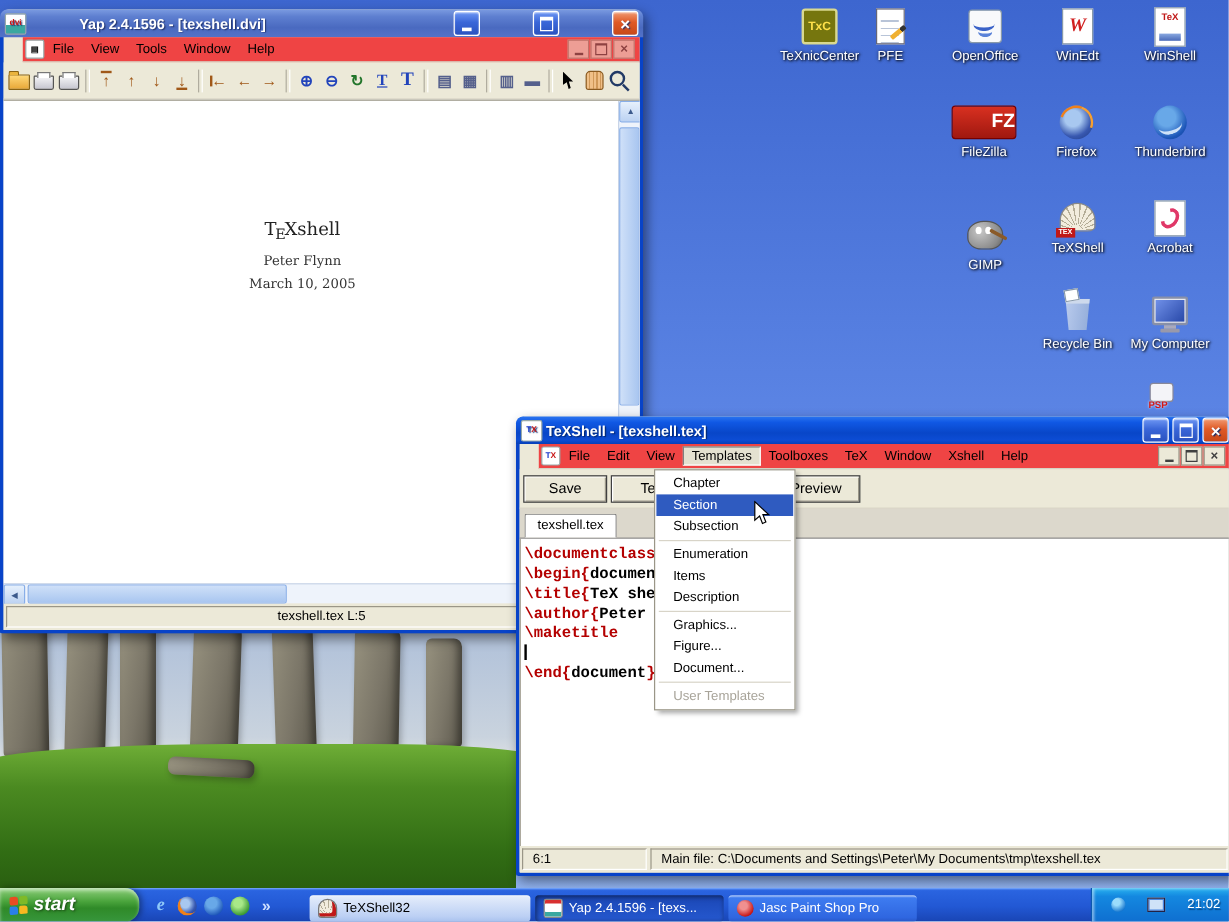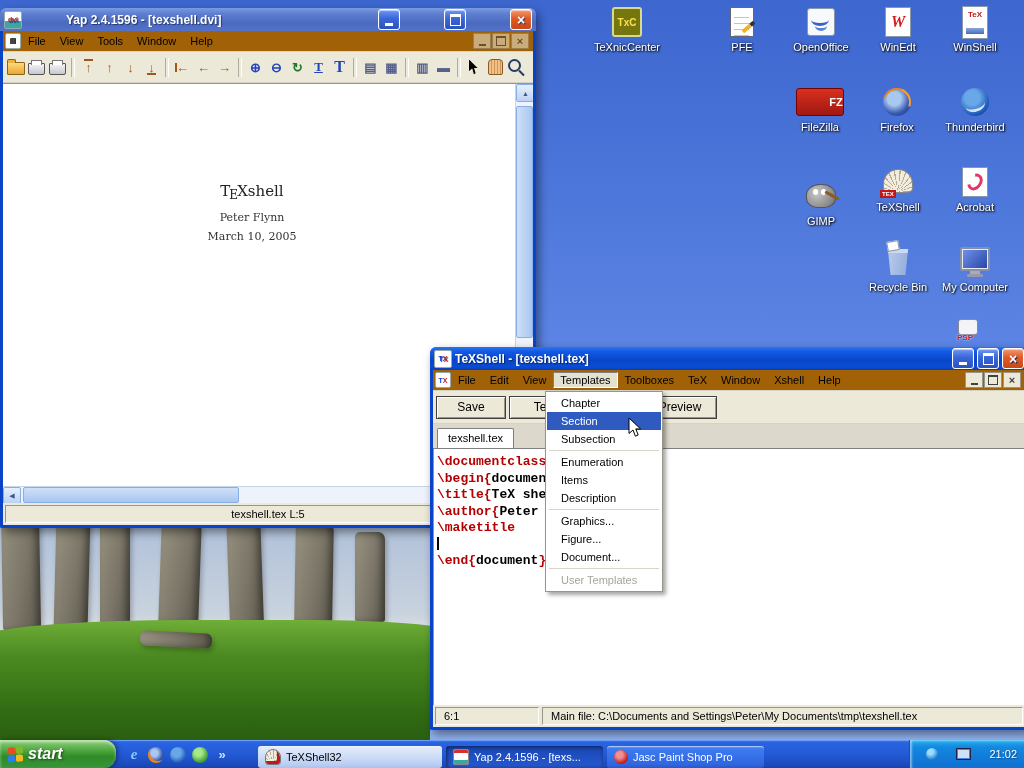--- a/index.html
+++ b/index.html
@@ -23,21 +23,21 @@
   .pencil{position:absolute;width:15px;height:4px;background:linear-gradient(90deg,#f0b030 70%,#333 70%);transform:rotate(-40deg);right:-3px;bottom:7px;border-radius:1px;}
   .ic-oo{width:26px;height:26px;background:#f8f9fb;border:1px solid #8899aa;border-radius:3px;position:relative;}
   .oo-g1{position:absolute;left:3px;top:5px;width:18px;height:9px;border-bottom:3px solid #3a62c8;border-radius:50%;}
   .oo-g2{position:absolute;left:7px;top:12px;width:12px;height:7px;border-bottom:3px solid #5a82d8;border-radius:50%;}
   .ic-we{width:24px;height:28px;background:#fff;border:1px solid #8899aa;color:#d02020;font:italic bold 16px "Liberation Serif",serif;display:flex;align-items:center;justify-content:center;}
   .ic-ws{width:24px;height:28px;background:#fff;border:1px solid #8899aa;position:relative;color:#c01818;font-weight:bold;font-size:8px;padding-top:3px;}
   .ws-bar{position:absolute;left:3px;right:3px;bottom:4px;height:6px;background:linear-gradient(180deg,#89a8e0,#4a6ab8);}
   .ic-putty{position:relative;width:30px;height:30px;}
   .putty-m{position:absolute;width:15px;height:11px;background:#e8ecf4;border:1px solid #334;border-radius:1px;}
   .putty-bolt{position:absolute;left:9px;top:3px;width:10px;height:16px;background:#f8d020;clip-path:polygon(60% 0,15% 55%,45% 55%,30% 100%,88% 38%,55% 38%);transform:rotate(8deg);z-index:3;}
-  .ic-fz{width:26px;height:26px;background:linear-gradient(#d83020,#a01810);border:1px solid #700;border-radius:3px;color:#fff;font-weight:bold;font-size:11px;display:flex;align-items:center;justify-content:center;padding-left:32px;}
+  .ic-fz{width:26px;height:26px;background:linear-gradient(#d83020,#a01810);border:1px solid #700;border-radius:3px;color:#fff;font-weight:bold;font-size:16px;display:flex;align-items:center;justify-content:center;padding-left:32px;}
   .ic-ff{width:28px;height:28px;border-radius:50%;background:radial-gradient(circle at 40% 38%,#a8c8f0 0 28%,#3858b0 62%,#1c3880);position:relative;overflow:hidden;}
   .ff-flame{position:absolute;inset:-2px;border-radius:50%;border:4px solid transparent;border-top-color:#f08018;border-right-color:#f8a030;transform:rotate(-25deg);}
   .ic-tb{width:28px;height:28px;border-radius:50%;background:radial-gradient(circle at 40% 35%,#68a8e8 0 30%,#1c55b8 70%,#123c88);position:relative;overflow:hidden;}
   .tb-wing{position:absolute;left:4px;top:9px;width:20px;height:12px;border-radius:50%;border-bottom:3px solid #cfe2f8;transform:rotate(-15deg);}
   .ic-gimp{width:28px;height:22px;background:radial-gradient(circle at 35% 35%,#c8c8c8,#8a8a8a 70%,#606060);border-radius:46% 46% 40% 40%;border:1px solid #555;position:relative;}
   .gimp-e{position:absolute;width:5px;height:6px;background:#fff;border-radius:50%;top:4px;}
   .gimp-b{position:absolute;width:16px;height:3px;background:#8a5a28;transform:rotate(28deg);right:-5px;top:9px;border-radius:2px;}
   .ic-shell{width:30px;height:26px;position:relative;}
   .shell-fan{width:28px;height:22px;margin:0 auto;border:1px solid #888;border-radius:50% 50% 22% 22%/62% 62% 18% 18%;
     background:repeating-conic-gradient(from 240deg at 50% 100%,#f2ecdd 0 12deg,#b4ac96 12deg 16deg);}
@@ -63,22 +63,22 @@
     background:linear-gradient(180deg,#2a74f0 0%,#1058e4 22%,#0846c8 60%,#0c4cd4 85%,#0640b8 100%);}
   .titlebar.inactive{background:linear-gradient(180deg,#7a9ae0 0%,#5e7fd0 25%,#4a6ac0 65%,#5372c8 100%);text-shadow:1px 1px 1px #23356e;gap:44px;}
   .ttitle{flex:1;white-space:nowrap;overflow:hidden;}
   .tbtn{width:20px;height:19px;flex:0 0 20px;border-radius:3px;border:1px solid #fff;display:flex;align-items:center;justify-content:center;
     background:linear-gradient(180deg,#6e97f4,#3a66d8 45%,#2a52c0);box-shadow:inset 0 1px 1px rgba(255,255,255,.6);}
   .tbtn.close{background:linear-gradient(180deg,#f09a72,#e05a26 45%,#c84818);}
   .gl-min{display:block;width:8px;height:3px;background:#fff;margin-top:9px;}
   .gl-max{display:block;width:9px;height:8px;border:1px solid #fff;border-top-width:3px;}
   .gl-close{color:#fff;font-size:14px;font-weight:bold;line-height:1;}
   .wicon{width:16px;height:16px;flex:0 0 16px;background:#fff;border:1px solid #9aa;border-radius:2px;display:flex;align-items:center;justify-content:center;font-size:7px;font-weight:bold;}
-  .menubar{height:20px;flex:0 0 20px;background:#a16207;display:flex;align-items:center;font-size:11px;color:#000;
-    border-bottom:1px solid #d6d2c4;padding:0 2px;}
+  .menubar{height:20px;flex:0 0 20px;background:#ef4444;display:flex;align-items:center;font-size:11px;color:#000;
+    border-bottom:1px solid #d6d2c4;padding:0 2px;margin-left:16px;}
   .mitem{padding:2px 7px;cursor:default;}
   .mitem.active{border:1px solid;border-color:#808080 #fff #fff #808080;background:#e4e1d0;padding:1px 6px;}
   .mdibtns{margin-left:auto;display:flex;gap:1px;padding-right:2px;}
   .mdib{width:16px;height:14px;border:1px solid #9a9687;background:#ece9d8;display:flex;align-items:center;justify-content:center;}
   .gm-min{width:7px;height:2px;background:#404040;margin-top:7px;}
   .gm-max{width:8px;height:7px;border:1px solid #404040;border-top-width:2px;}
   .gm-close{color:#404040;font-weight:bold;font-size:11px;line-height:1;}
   .toolbar{height:28px;flex:0 0 28px;display:flex;align-items:center;padding:1px 2px;border-bottom:1px solid #d6d2c4;background:#ece9d8;}
   .tool{width:21px;height:22px;display:flex;align-items:center;justify-content:center;font-size:13px;font-weight:bold;}
   .tsep{width:2px;height:19px;border-left:1px solid #b0ac9e;border-right:1px solid #fff;margin:0 3px;}
@@ -179,21 +179,21 @@
     <div class="stone" style="left:100px;top:52px;width:30px;height:115px"></div>
     <div class="lintel" style="left:50px;top:44px;width:88px;height:16px;transform:rotate(-1deg)"></div>
     <div class="stone" style="left:160px;top:62px;width:40px;height:102px;transform:rotate(2deg)"></div>
     <div class="stone" style="left:228px;top:50px;width:34px;height:116px;transform:rotate(-2deg)"></div>
     <div class="stone" style="left:295px;top:64px;width:38px;height:100px;transform:rotate(1deg)"></div>
     <div class="stone" style="left:355px;top:72px;width:30px;height:90px"></div>
     <div class="grass"></div>
     <div class="stone" style="left:140px;top:172px;width:72px;height:15px;transform:rotate(3deg);border-radius:6px"></div>
   </div>
 
-  <div class="dicon" style="left:588px;top:6px">
+  <div class="dicon" style="left:644px;top:6px">
     <div class="ic">
         <div class="ic-txc">
           <span>TxC</span>
         </div>
       </div>
     <div class="lb">TeXnicCenter</div>
   </div>
   <div class="dicon" style="left:703px;top:6px">
     <div class="ic">
         <div class="ic-pfe">

